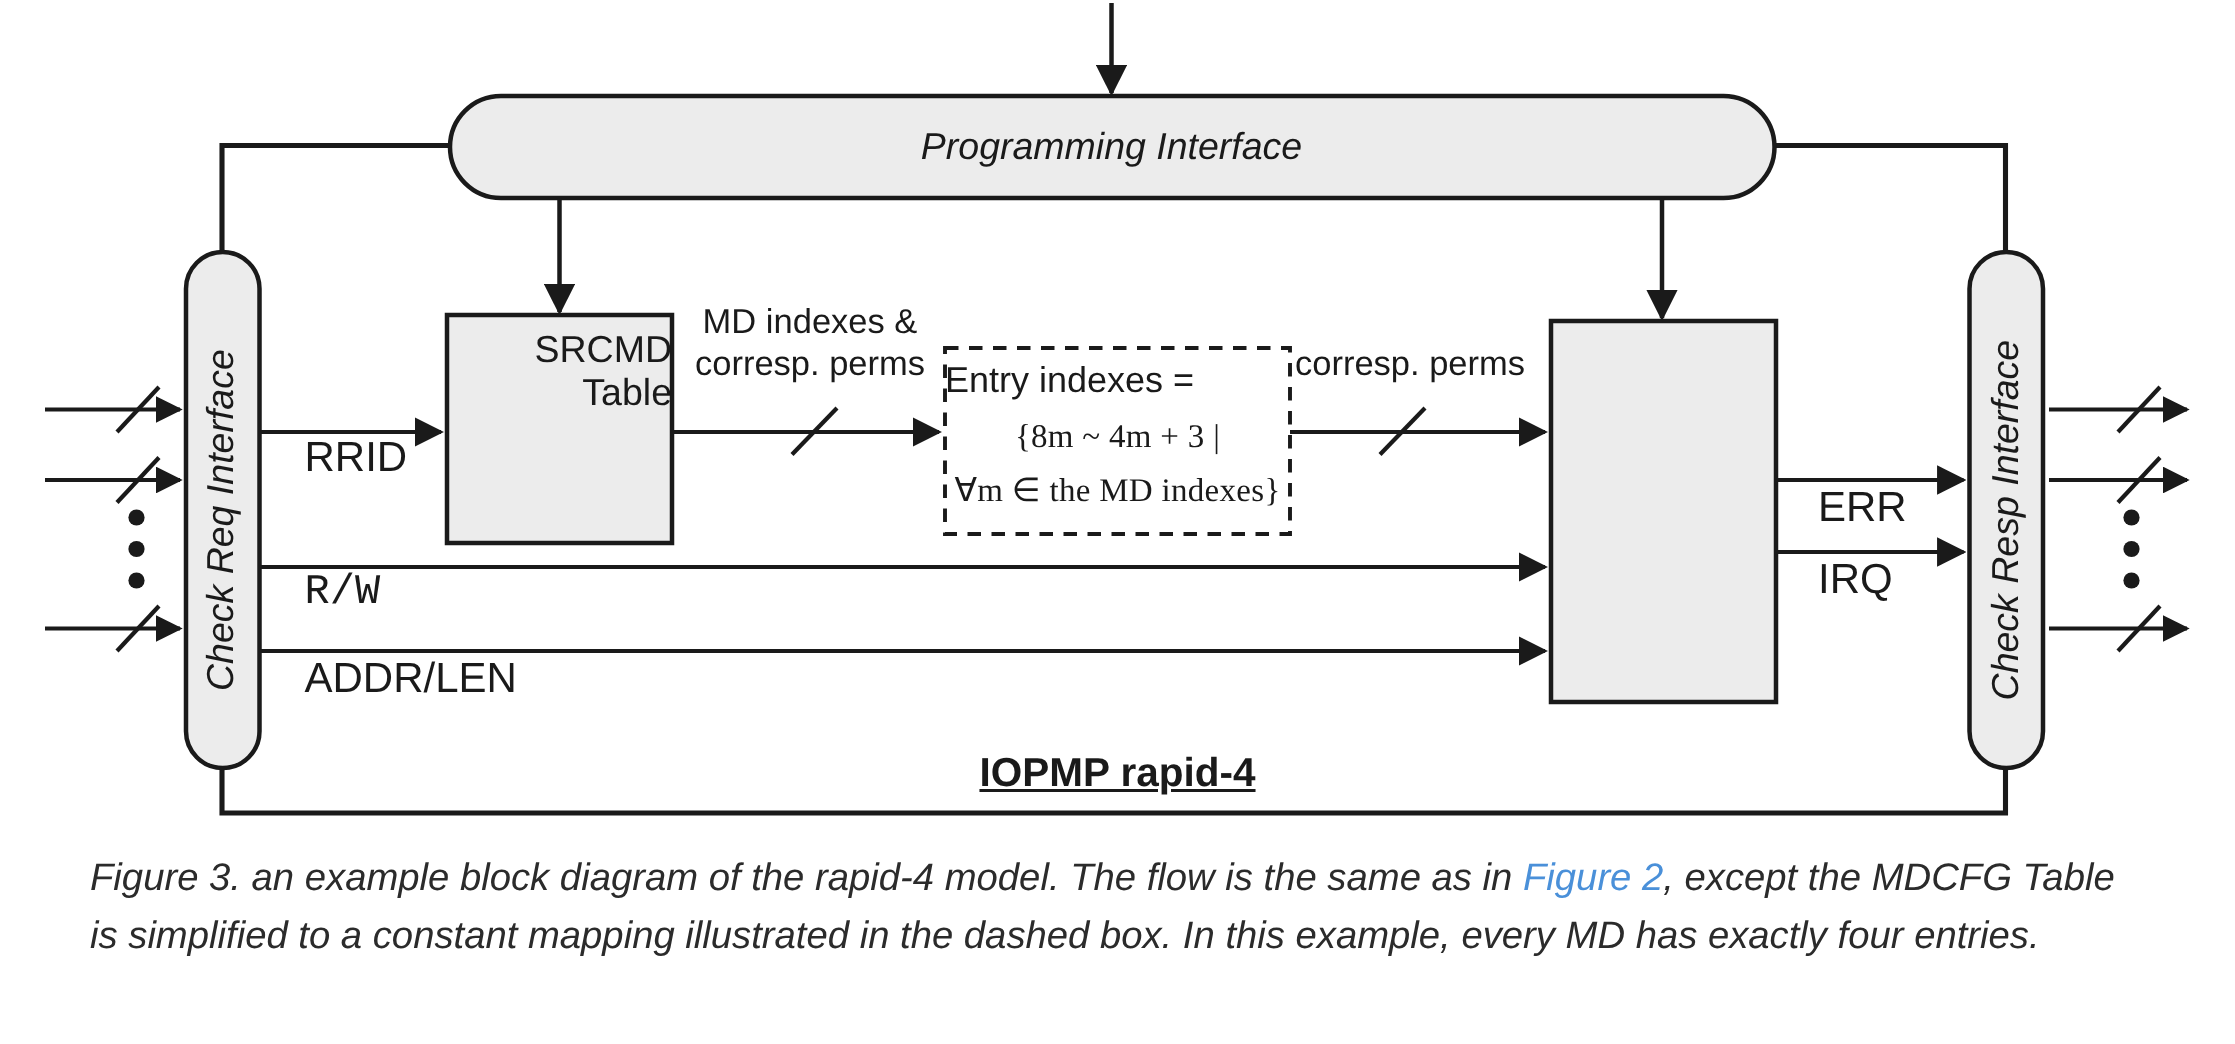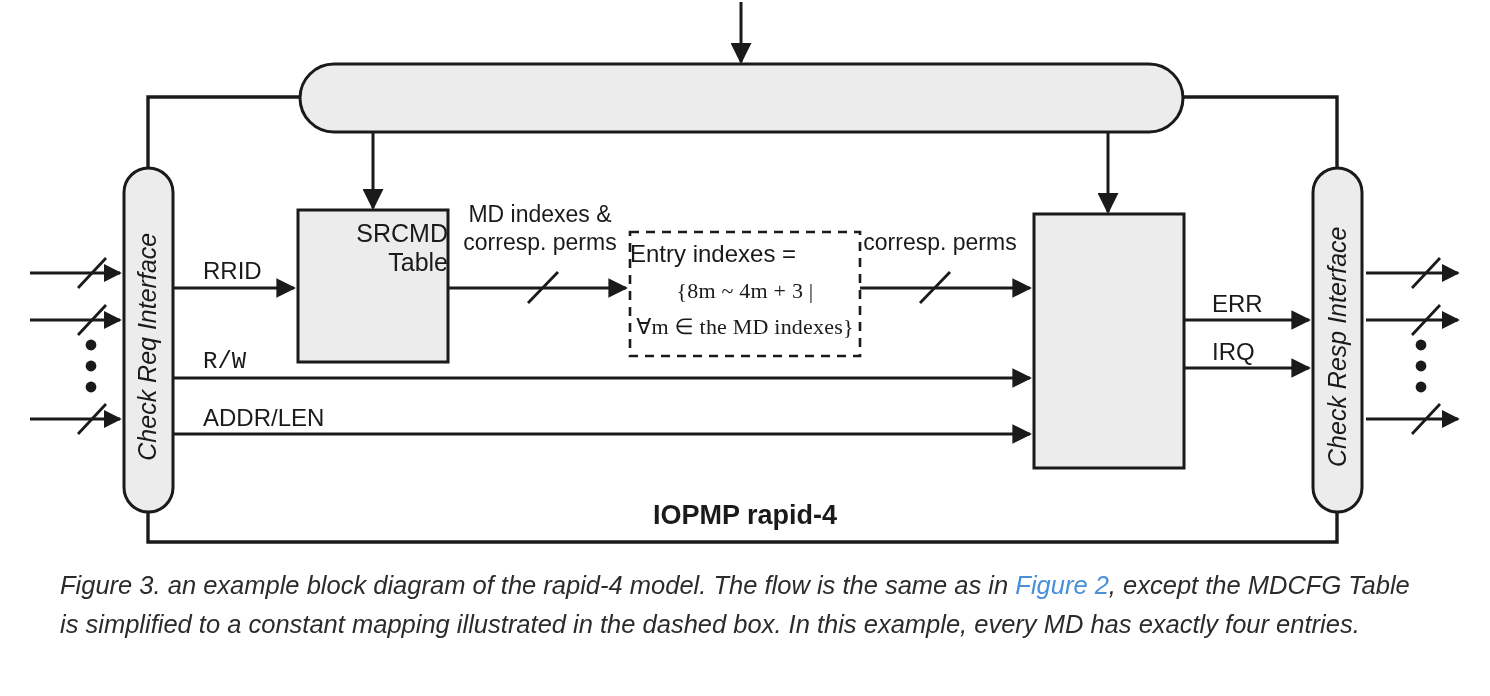--- a/index.html
+++ b/index.html
@@ -44,21 +44,22 @@
     text-align: center;
     white-space: nowrap;
   }
   .prog-title {
     font-size: 25px;
     font-style: italic;
     text-align: center;
     width: 890px;
   }
   .sig {
-    font-size: 24px;
+    font-size: 28px;
+    margin-top: 31px;
   }
   .flowlbl {
     font-size: 23px;
     text-align: center;
     line-height: 1.22;
   }
   .dashed-head {
     font-size: 24px;
     text-align: left;
     width: 230px;
@@ -68,20 +69,21 @@
     font-size: 22px;
     text-align: center;
     width: 230px;
     letter-spacing: .2px;
   }
   .iopmp-label {
     font-size: 27px;
     font-weight: bold;
     text-align: center;
     width: 400px;
+    text-decoration: underline;
   }
   
   #caption {
     position: absolute;
     left: 60px;
     top: 566px;
     width: 1370px;
     text-align: left;
     font-size: 25.5px;
     font-style: italic;
@@ -183,20 +185,21 @@
       <line x1="1412" y1="335" x2="1440" y2="305"></line>
       <line x1="1412" y1="434" x2="1440" y2="404"></line>
     </g>
     <g fill="#1a1a1a">
       <circle cx="1421" cy="345" r="5.4"></circle>
       <circle cx="1421" cy="366" r="5.4"></circle>
       <circle cx="1421" cy="387" r="5.4"></circle>
     </g>
   </svg>
 
+  <div class="lbl prog-title" style="left:296px; top:84px;">Programming Interface</div>
 
   <div class="lbl vert-iface" style="left:-12px; top:332px; width:320px; transform:rotate(-90deg);">Check Req Interface</div>
 
   <div class="lbl vert-iface" style="left:1178px; top:332px; width:320px; transform:rotate(-90deg);">Check Resp Interface</div>
 
   <div class="lbl block-title" style="left:298px; top:219px; width:150px;">SRCMD</div>
   <div class="lbl block-title" style="left:298px; top:248px; width:150px;">Table</div>
 
 
   <div class="lbl dashed-head" style="left:630px; top:240px;">Entry indexes =</div>

